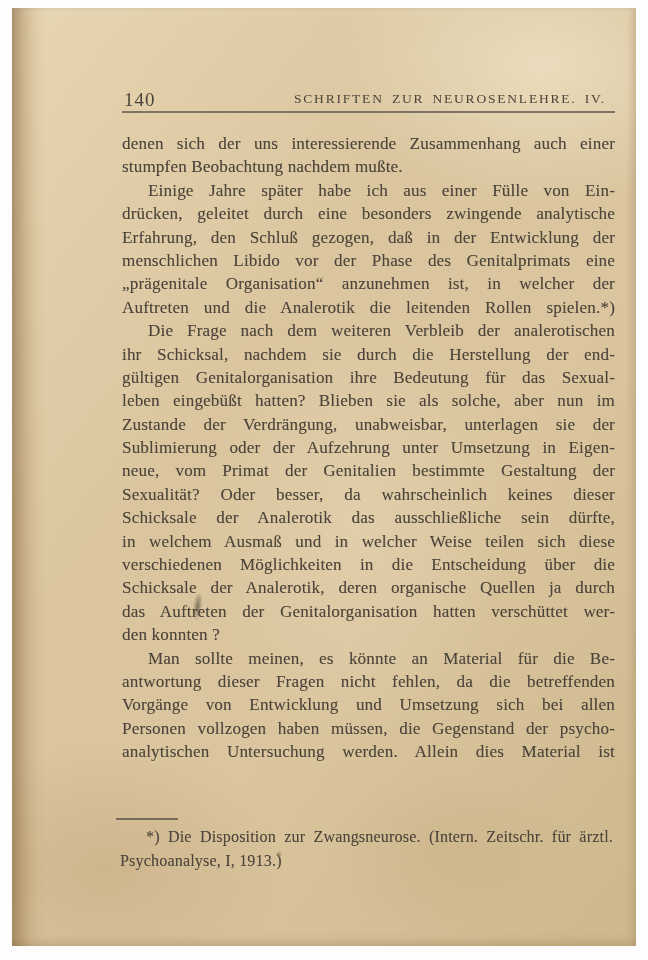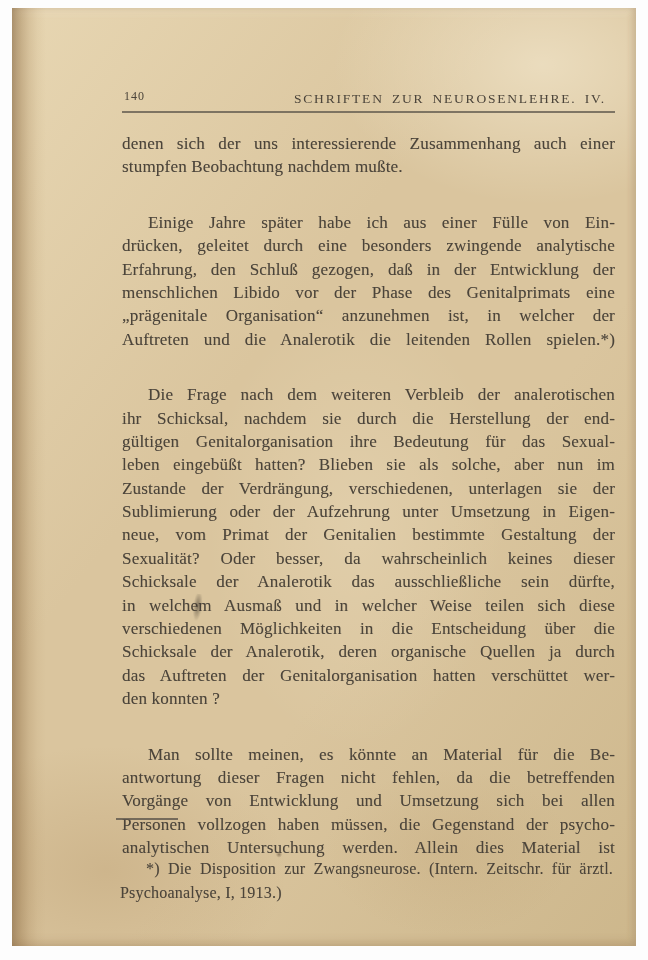--- a/index.html
+++ b/index.html
@@ -34,41 +34,41 @@
       rgba(180,150,105,0.10) 75%,
       rgba(180,150,105,0) 100%);
     pointer-events: none;
   }
   .header {
     position: absolute; left: 110px; top: 80px; width: 492px; height: 22px;
     color: var(--ink, #4b443a);
   }
   .pagenum {
     position: absolute; left: 2px; top: 1px;
-    font-size: 12px; letter-spacing: 1px;
+    font-size: 19px; letter-spacing: 1px;
   }
   .title {
     position: absolute; left: 0; right: 8px; top: 3px;
     text-align: right;
     font-size: 13.5px; letter-spacing: 1.8px;
     word-spacing: 3px;
   }
   .hrule {
     position: absolute; left: 110px; top: 103px; width: 493px; height: 2px;
     background: var(--rule, #5c554b); opacity: 0.75;
   }
   .body {
     position: absolute; left: 110px; top: 124px; width: 493px;
     color: var(--ink, #4b443a);
     font-size: 17px;
     letter-spacing: 0.2px;
     text-shadow: 0.3px 0.3px 0 rgba(75,68,58,0.30);
   }
   .line { height: 23.4px; line-height: 23.4px; overflow: hidden; }
-  .indent { padding-left: 26px; margin-top: 32px; }
+  .indent { padding-left: 26px; }
   .just { text-align: justify; text-align-last: justify; }
   .fnrule {
     position: absolute; left: 104px; top: 810px; width: 62px; height: 1.6px;
     background: var(--rule, #5c554b); opacity: 0.8;
   }
   .footnote {
     position: absolute; left: 108px; top: 817px; width: 493px;
     color: var(--ink, #4b443a);
     font-size: 16px;
     letter-spacing: 0.2px;
@@ -106,21 +106,21 @@
       <div class="line indent just">Einige Jahre später habe ich aus einer Fülle von Ein-</div>
       <div class="line just">drücken, geleitet durch eine besonders zwingende analytische</div>
       <div class="line just">Erfahrung, den Schluß gezogen, daß in der Entwicklung der</div>
       <div class="line just">menschlichen Libido vor der Phase des Genitalprimats eine</div>
       <div class="line just">„prägenitale Organisation“ anzunehmen ist, in welcher der</div>
       <div class="line just">Auftreten und die Analerotik die leitenden Rollen spielen.*)</div>
       <div class="line indent just">Die Frage nach dem weiteren Verbleib der analerotischen</div>
       <div class="line just">ihr Schicksal, nachdem sie durch die Herstellung der end-</div>
       <div class="line just">gültigen Genitalorganisation ihre Bedeutung für das Sexual-</div>
       <div class="line just">leben eingebüßt hatten? Blieben sie als solche, aber nun im</div>
-      <div class="line just">Zustande der Verdrängung, verschiedenen, unterlagen sie der</div>
+      <div class="line just">Zustande der Verdrängung, unabweisbar, unterlagen sie der</div>
       <div class="line just">Sublimierung oder der Aufzehrung unter Umsetzung in Eigen-</div>
       <div class="line just">neue, vom Primat der Genitalien bestimmte Gestaltung der</div>
       <div class="line just">Sexualität? Oder besser, da wahrscheinlich keines dieser</div>
       <div class="line just">Schicksale der Analerotik das ausschließliche sein dürfte,</div>
       <div class="line just">in welchem Ausmaß und in welcher Weise teilen sich diese</div>
       <div class="line just">verschiedenen Möglichkeiten in die Entscheidung über die</div>
       <div class="line just">Schicksale der Analerotik, deren organische Quellen ja durch</div>
       <div class="line just">das Auftreten der Genitalorganisation hatten verschüttet wer-</div>
       <div class="line">den konnten ?</div>
       <div class="line indent just">Man sollte meinen, es könnte an Material für die Be-</div>

